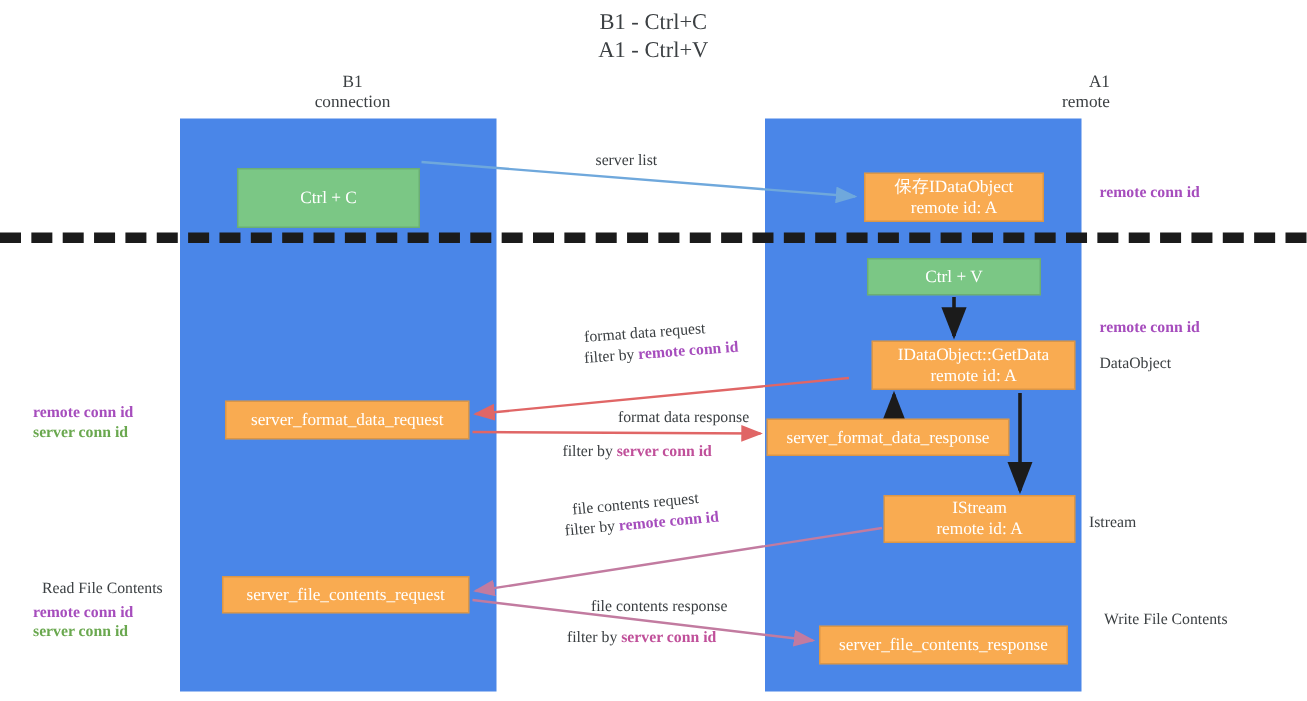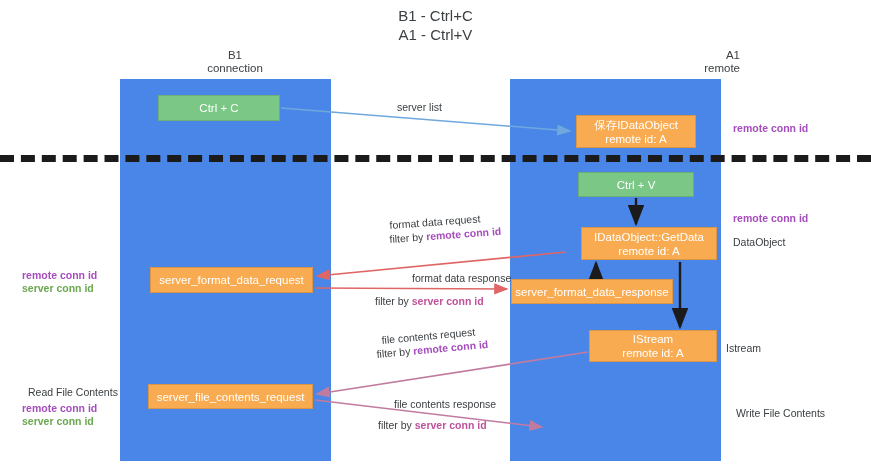--- a/index.html
+++ b/index.html
@@ -4,21 +4,21 @@
 <style>
   html,body{margin:0;padding:0;}
   body{
     width:871px;height:467px;
     background:#ffffff;
     font-family:"Liberation Sans", sans-serif;
     color:#3c4043;
     overflow:hidden;
     position:relative;
   }
-  #stage{position:absolute;left:0;top:0;width:871px;height:467px;}
+  #stage{position:absolute;left:0;top:0;width:871px;height:467px;font-family:Liberation Serif, serif;}
   .abs{position:absolute;}
 
   
   .title{
     left:0;top:6px;width:871px;
     text-align:center;
     font-size:15px;line-height:19px;
     color:#3c4043;
     white-space:pre-line;
   }
@@ -49,21 +49,21 @@
     align-items:center;justify-content:center;
     text-align:center;
     color:#ffffff;
     font-size:11.5px;line-height:14px;
     border:1px solid rgba(0,0,0,.12);
     white-space:pre-line;
   }
   .green{background:#7bc785;}
   .orange{background:#f9ab51;}
 
-  #n-ctrlc{left:158px;top:95px;width:122px;height:26px;}
+  #n-ctrlc{left:158px;top:112px;width:122px;height:40px;}
   #n-dataobj{left:576px;top:115px;width:120px;height:33px;}
   #n-ctrlv{left:578px;top:172px;width:116px;height:25px;}
   #n-getdata{left:581px;top:227px;width:136px;height:33px;}
   #n-fmtreq{left:150px;top:267px;width:163px;height:26px;}
   #n-fmtresp{left:511px;top:279px;width:162px;height:25px;}
   #n-istream{left:589px;top:330px;width:128px;height:32px;}
   #n-filereq{left:148px;top:384px;width:165px;height:25px;}
   #n-fileresp{left:546px;top:417px;width:166px;height:26px;}
 
   
@@ -157,20 +157,21 @@
   <div class="abs node orange" id="n-dataobj">保存IDataObject
 remote id: A</div>
   <div class="abs node green" id="n-ctrlv">Ctrl + V</div>
   <div class="abs node orange" id="n-getdata">IDataObject::GetData
 remote id: A</div>
   <div class="abs node orange" id="n-fmtreq">server_format_data_request</div>
   <div class="abs node orange" id="n-fmtresp">server_format_data_response</div>
   <div class="abs node orange" id="n-istream">IStream
 remote id: A</div>
   <div class="abs node orange" id="n-filereq">server_file_contents_request</div>
+  <div class="abs node orange" id="n-fileresp">server_file_contents_response</div>
 
   <div class="abs edge-lbl" id="lbl-formatlist">server list</div>
 
   <div class="abs edge-lbl" id="lbl-fdreq">format data request</div>
   <div class="abs edge-lbl" id="lbl-fdreq2"><span>filter by </span><span class="hl-remote">remote conn id</span></div>
 
   <div class="abs edge-lbl" id="lbl-fdresp">format data response</div>
   <div class="abs edge-lbl" id="lbl-fdresp2"><span>filter by </span><span class="hl-server">server conn id</span></div>
 
   <div class="abs edge-lbl" id="lbl-fcreq">file contents request</div>

